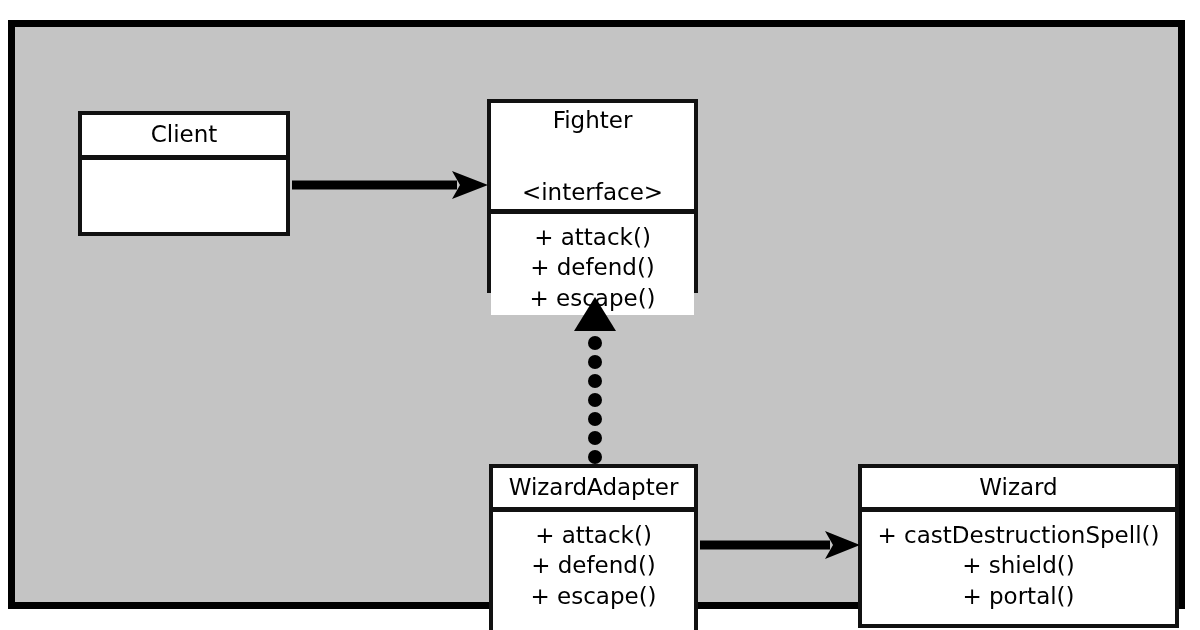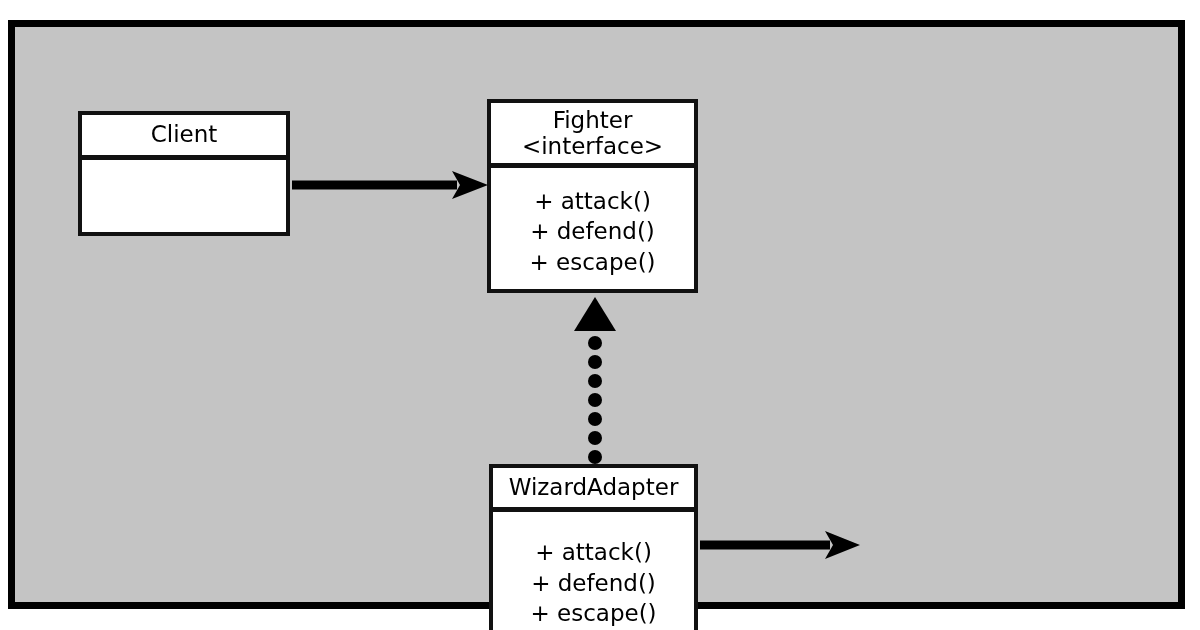--- a/index.html
+++ b/index.html
@@ -48,31 +48,31 @@
     border-bottom: 5px solid #111111;
     text-align: center;
     padding: 4px 6px 5px 6px;
     line-height: 1.13;
     color: #000000;
     font-size: 23px;
     white-space: nowrap;
   }
   .uml-header .stereo {
     display: block;
+    margin-top: 46px;
   }
   .uml-body {
     flex: 1;
     background: #ffffff;
     text-align: center;
     color: #000000;
     font-size: 23px;
     line-height: 1.32;
     display: flex;
     flex-direction: column;
-    justify-content: center;
     padding: 2px 6px;
     box-sizing: border-box;
   }
   .uml-body.empty { padding: 0; }
   .uml-body .m { white-space: nowrap; }
 
   
   #box-client      { left: 63px;  top: 84px;  width: 212px; height: 125px; }
   #box-client .uml-header { padding-top: 6px; padding-bottom: 8px; }
 
@@ -145,20 +145,30 @@
       <div class="uml-header">
         <span>WizardAdapter</span>
       </div>
       <div class="uml-body">
         <span class="m">+ attack()</span>
         <span class="m">+ defend()</span>
         <span class="m">+ escape()</span>
       </div>
     </div>
 
+    <div class="uml-box" id="box-wizard">
+      <div class="uml-header">
+        <span>Wizard</span>
+      </div>
+      <div class="uml-body">
+        <span class="m">+ castDestructionSpell()</span>
+        <span class="m">+ shield()</span>
+        <span class="m">+ portal()</span>
+      </div>
+    </div>
 
 
     <svg class="conn" id="arrow-client-fighter" viewBox="0 0 196 36">
       <line x1="0" y1="18" x2="165" y2="18" stroke="#000000" stroke-width="9"></line>
       <polygon points="160,4 196,18 160,32 168,18" fill="#000000"></polygon>
     </svg>
 
     <svg class="conn" id="arrow-adapter-wizard" viewBox="0 0 160 36">
       <line x1="0" y1="18" x2="130" y2="18" stroke="#000000" stroke-width="9"></line>
       <polygon points="125,4 160,18 125,32 133,18" fill="#000000"></polygon>

